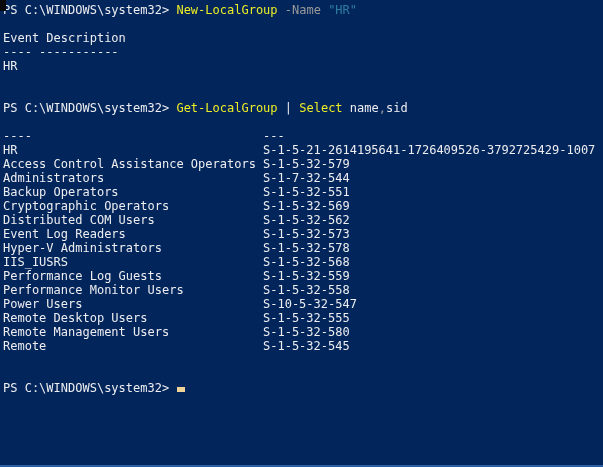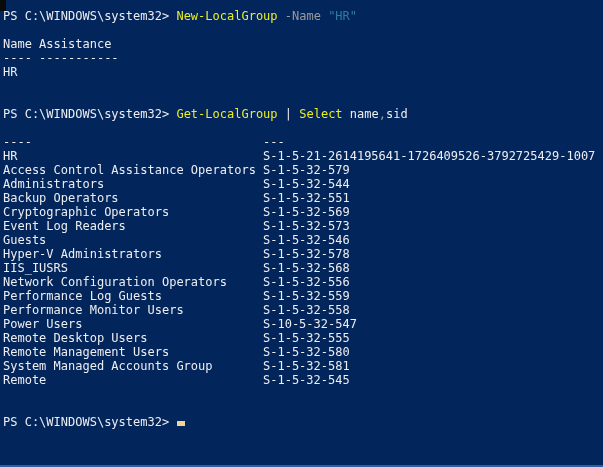--- a/index.html
+++ b/index.html
@@ -9,21 +9,21 @@
     background: #02265c;
   }
   .console {
     position: relative;
     width: 603px; height: 467px;
     background: #02265c;
     font-family: "DejaVu Sans Mono", "Liberation Mono", monospace;
     font-size: 12px;
     line-height: 14px;
     color: #eeedf0;
-    padding: 9px 0 0 3px;
+    padding: 3px 0 0 3px;
     border-bottom: 2px solid #2b5fa3;
   }
   .corner-artifact {
     position: absolute;
     left: 0; top: 0;
     width: 6px; height: 11px;
     background: #0a0a0a;
   }
   .line {
     white-space: pre;
@@ -51,50 +51,48 @@
 </head>
 <body>
 
 <div class="console">
   <div class="corner-artifact"></div>
 
   <div class="line"><span>PS C:\WINDOWS\system32&gt;</span><span> </span><span class="cmdlet">New-LocalGroup</span><span class="param"> -Name</span><span class="string"> "HR"</span></div>
 
   <div class="line"></div>
 
-  <div class="line">Name Assistance</div>
+  <div class="line">Event Description</div>
   <div class="line">---- -----------</div>
   <div class="line">HR</div>
 
   <div class="line"></div>
   <div class="line"></div>
 
   <div class="line"><span>PS C:\WINDOWS\system32&gt;</span><span> </span><span class="cmdlet">Get-LocalGroup</span><span class="pipe"> | </span><span class="cmdlet">Select</span><span> name</span><span class="comma">,</span><span>sid</span></div>
 
   <div class="line"></div>
 
   <div class="line"><span class="col-name">----</span><span class="col-sid">---</span></div>
 
   <div id="table-rows">
       <div class="line"><span class="col-name">HR</span><span class="col-sid">S-1-5-21-2614195641-1726409526-3792725429-1007</span></div>
       <div class="line"><span class="col-name">Access Control Assistance Operators</span><span class="col-sid">S-1-5-32-579</span></div>
-      <div class="line"><span class="col-name">Administrators</span><span class="col-sid">S-1-5-32-544</span></div>
+      <div class="line"><span class="col-name">Administrators</span><span class="col-sid">S-1-7-32-544</span></div>
       <div class="line"><span class="col-name">Backup Operators</span><span class="col-sid">S-1-5-32-551</span></div>
       <div class="line"><span class="col-name">Cryptographic Operators</span><span class="col-sid">S-1-5-32-569</span></div>
+      <div class="line"><span class="col-name">Distributed COM Users</span><span class="col-sid">S-1-5-32-562</span></div>
       <div class="line"><span class="col-name">Event Log Readers</span><span class="col-sid">S-1-5-32-573</span></div>
-      <div class="line"><span class="col-name">Guests</span><span class="col-sid">S-1-5-32-546</span></div>
       <div class="line"><span class="col-name">Hyper-V Administrators</span><span class="col-sid">S-1-5-32-578</span></div>
       <div class="line"><span class="col-name">IIS_IUSRS</span><span class="col-sid">S-1-5-32-568</span></div>
-      <div class="line"><span class="col-name">Network Configuration Operators</span><span class="col-sid">S-1-5-32-556</span></div>
       <div class="line"><span class="col-name">Performance Log Guests</span><span class="col-sid">S-1-5-32-559</span></div>
       <div class="line"><span class="col-name">Performance Monitor Users</span><span class="col-sid">S-1-5-32-558</span></div>
       <div class="line"><span class="col-name">Power Users</span><span class="col-sid">S-10-5-32-547</span></div>
       <div class="line"><span class="col-name">Remote Desktop Users</span><span class="col-sid">S-1-5-32-555</span></div>
       <div class="line"><span class="col-name">Remote Management Users</span><span class="col-sid">S-1-5-32-580</span></div>
-      <div class="line"><span class="col-name">System Managed Accounts Group</span><span class="col-sid">S-1-5-32-581</span></div>
       <div class="line"><span class="col-name">Remote</span><span class="col-sid">S-1-5-32-545</span></div>
     </div>
 
   <div class="line"></div>
   <div class="line"></div>
 
   <div class="line"><span>PS C:\WINDOWS\system32&gt;</span><span> </span><span class="cursor"></span></div>
 </div>
 
 </body></html>

